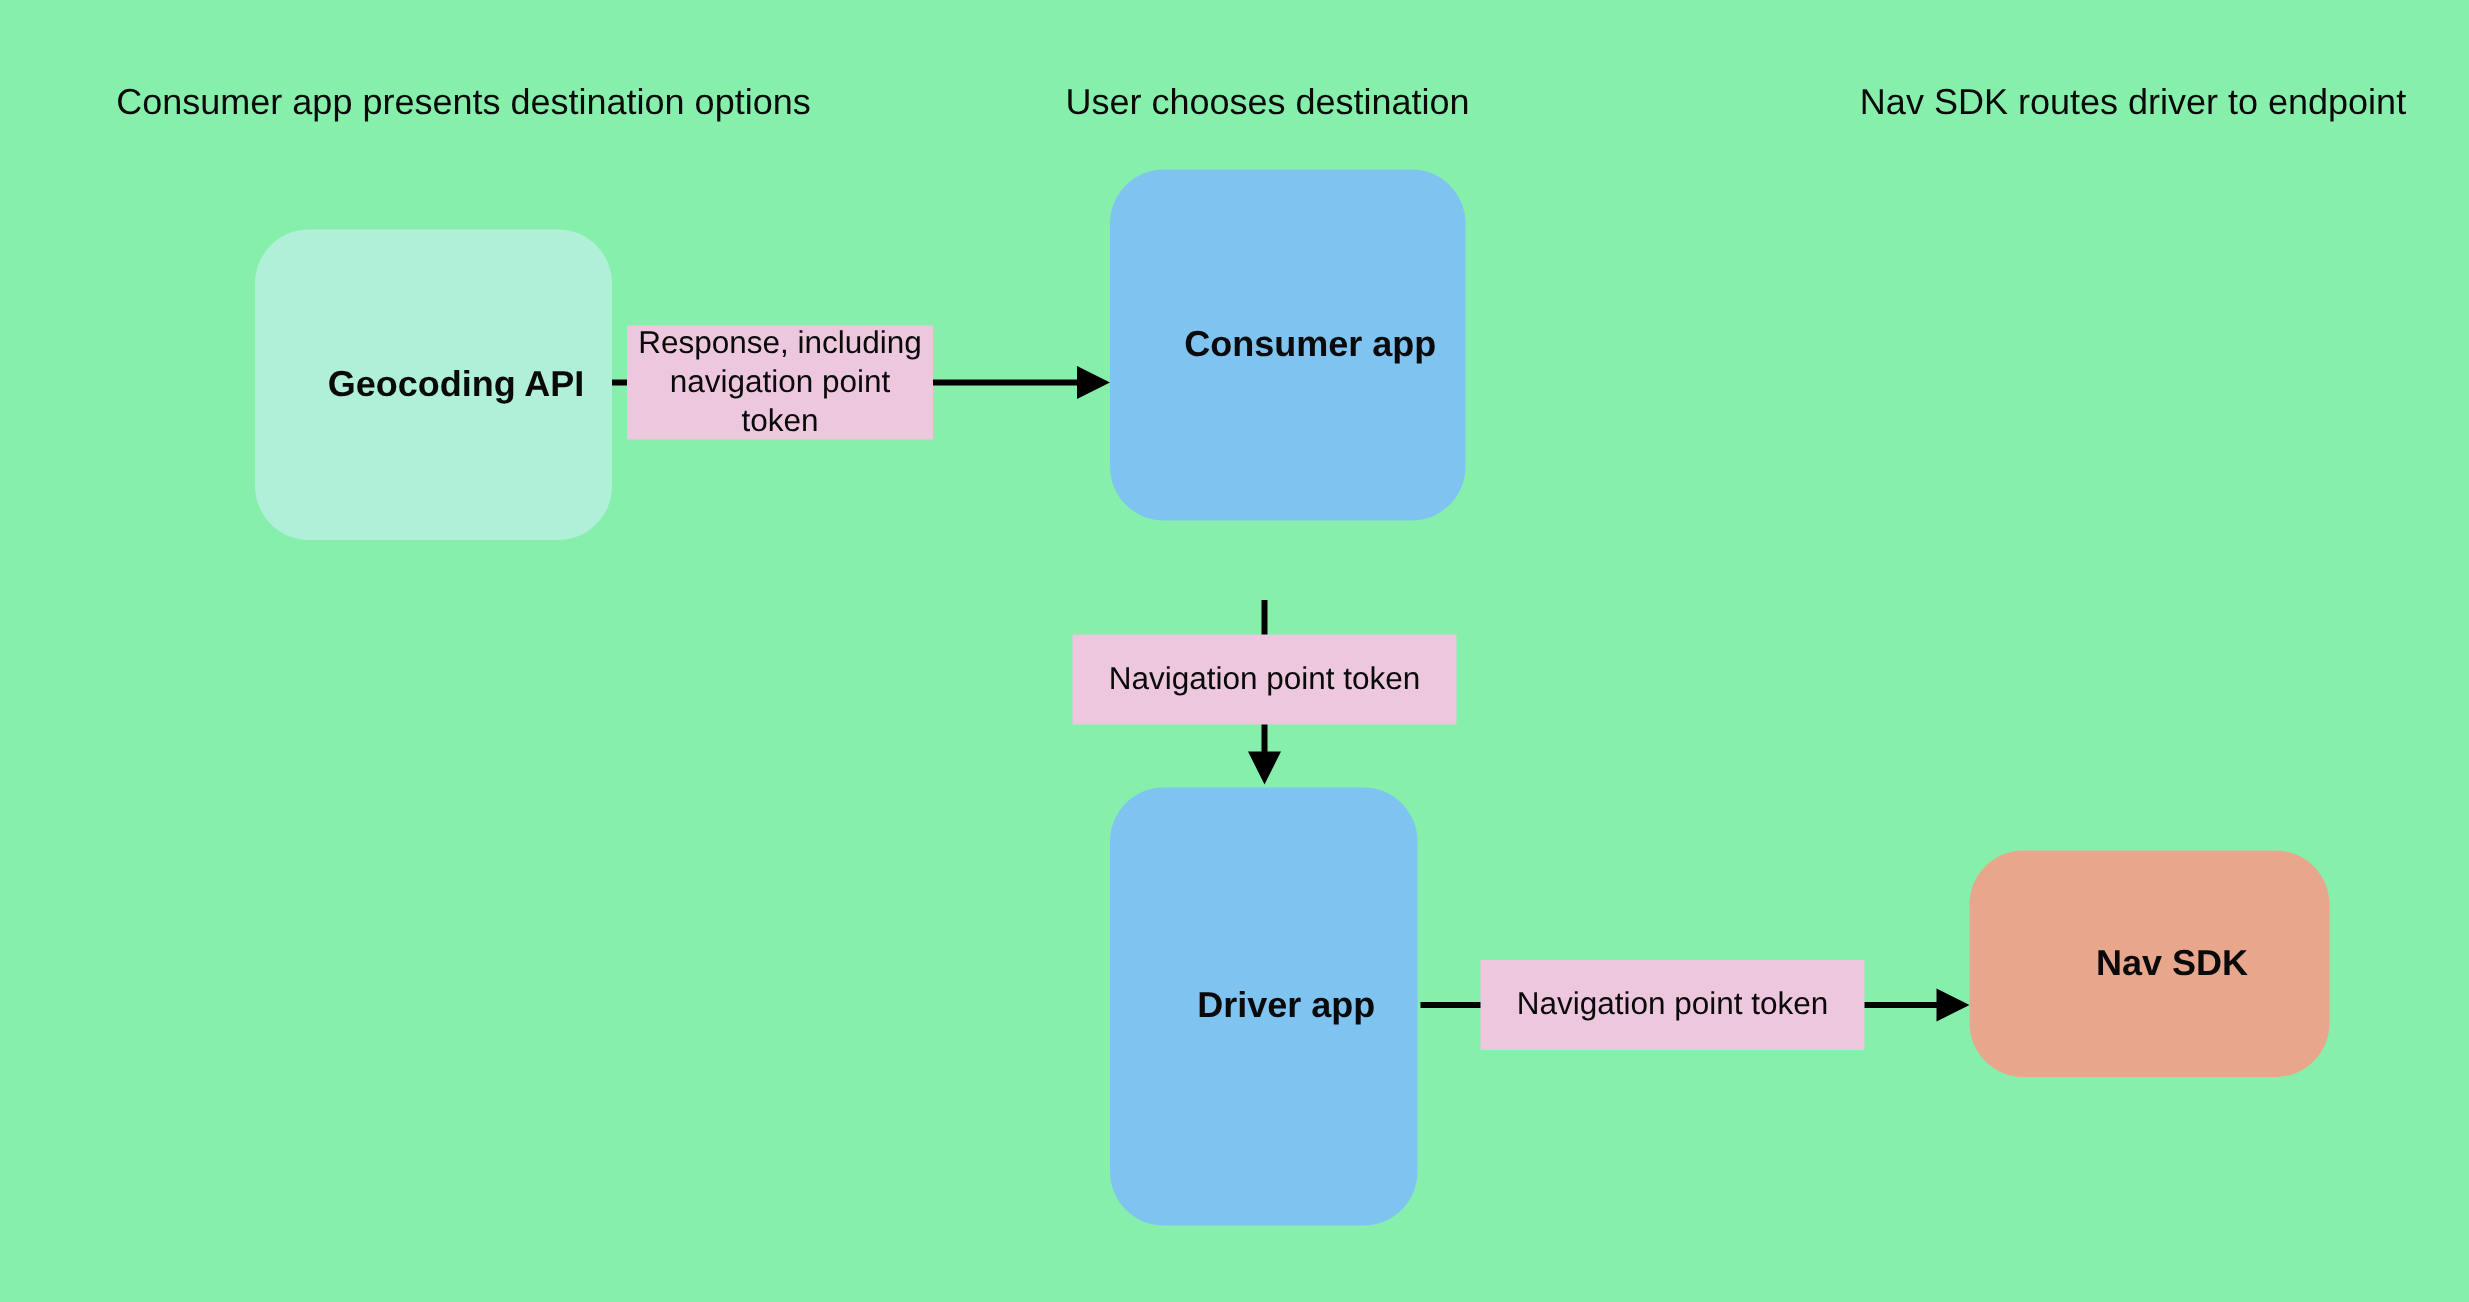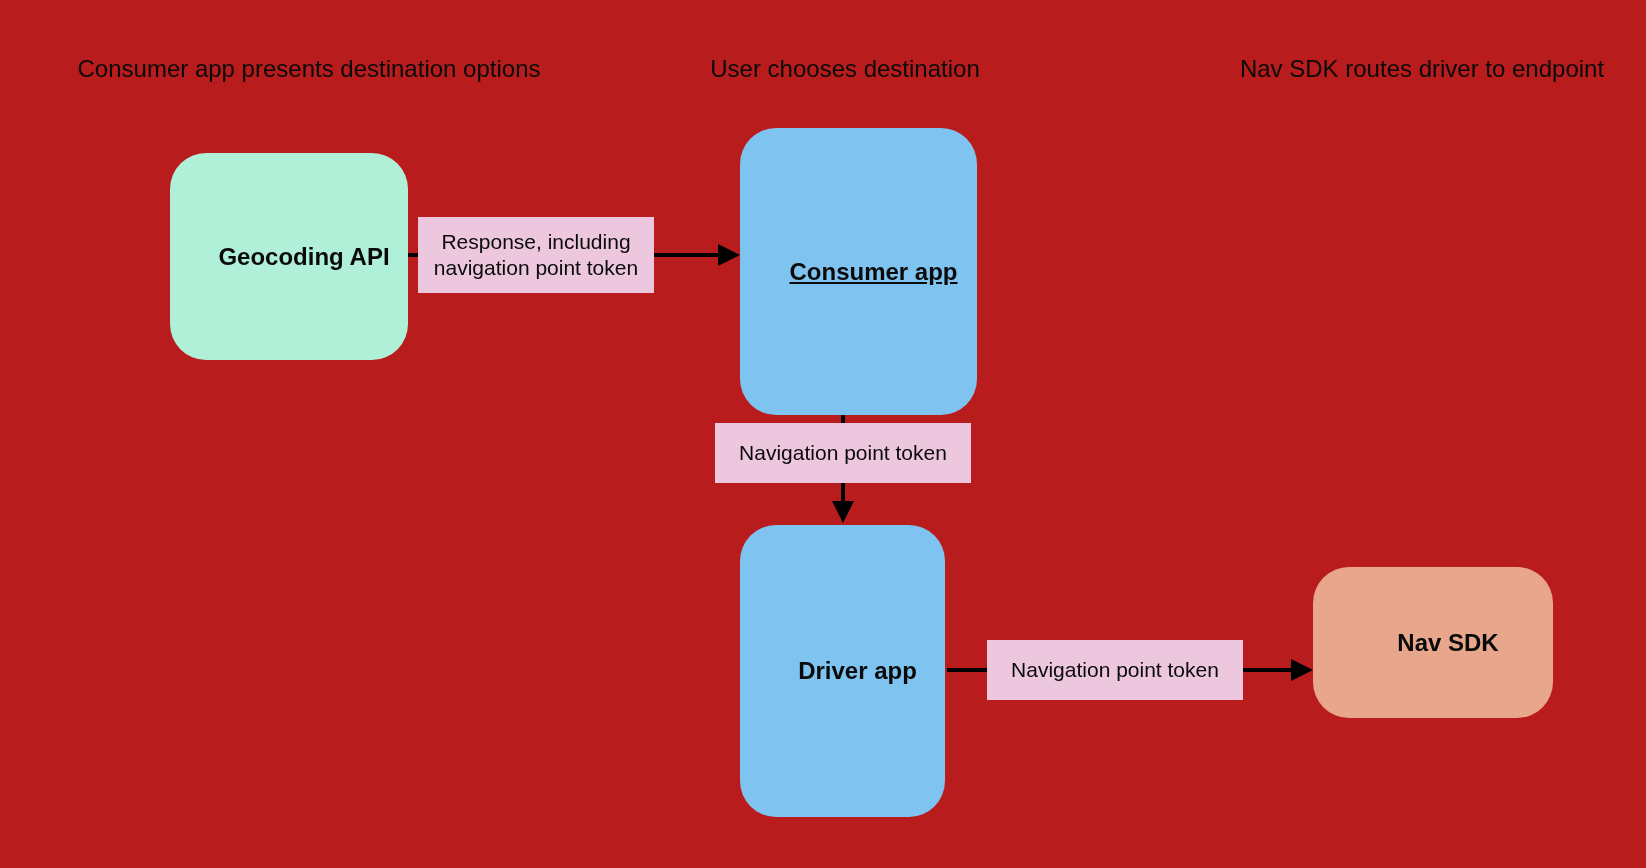--- a/index.html
+++ b/index.html
@@ -5,21 +5,21 @@
   html, body {
     margin: 0;
     padding: 0;
     background: #ffffff;
     font-family: "Liberation Sans", sans-serif;
   }
   .canvas {
     position: relative;
     width: 1646px;
     height: 868px;
-    background: #b91c1c;
+    background: #86efac;
     overflow: hidden;
     color: #000000;
   }
   .col-header {
     position: absolute;
     top: 55px;
     transform: translateX(-50%);
     font-size: 24px;
     line-height: 28px;
     white-space: nowrap;
@@ -36,36 +36,36 @@
     align-items: center;
     justify-content: center;
     font-size: 24px;
     font-weight: bold;
     color: #0a0a0a;
     z-index: 3;
     text-align: center;
     padding-left: 30px;
   }
   .node.geocoding { left: 170px; top: 153px; width: 208px; height: 207px; }
-  .node.consumer  { left: 740px; top: 128px; width: 207px; height: 287px; text-decoration: underline; }
+  .node.consumer  { left: 740px; top: 113px; width: 207px; height: 234px; }
   .node.driver    { left: 740px; top: 525px; width: 175px; height: 292px; }
   .node.navsdk    { left: 1313px; top: 567px; width: 210px; height: 151px; }
 
   .edge-label {
     position: absolute;
     display: flex;
     align-items: center;
     justify-content: center;
     text-align: center;
     font-size: 21px;
     line-height: 26px;
     color: #0a0a0a;
     z-index: 2;
   }
-  .edge-label.response   { left: 418px; top: 217px; width: 236px; height: 76px; padding: 12px 6px; box-sizing: border-box; }
+  .edge-label.response   { left: 418px; top: 217px; width: 204px; height: 76px; padding: 12px 6px; box-sizing: border-box; }
   .edge-label.token-vert { left: 715px; top: 423px; width: 256px; height: 60px; }
   .edge-label.token-horz { left: 987px; top: 640px; width: 256px; height: 60px; }
 
   .flow-line {
     position: absolute;
     background: #000000;
     z-index: 1;
   }
   .line-row1 { left: 378px; top: 253px; width: 342px; height: 4px; }
   .line-vert { left: 841px; top: 400px; width: 4px; height: 102px; }

